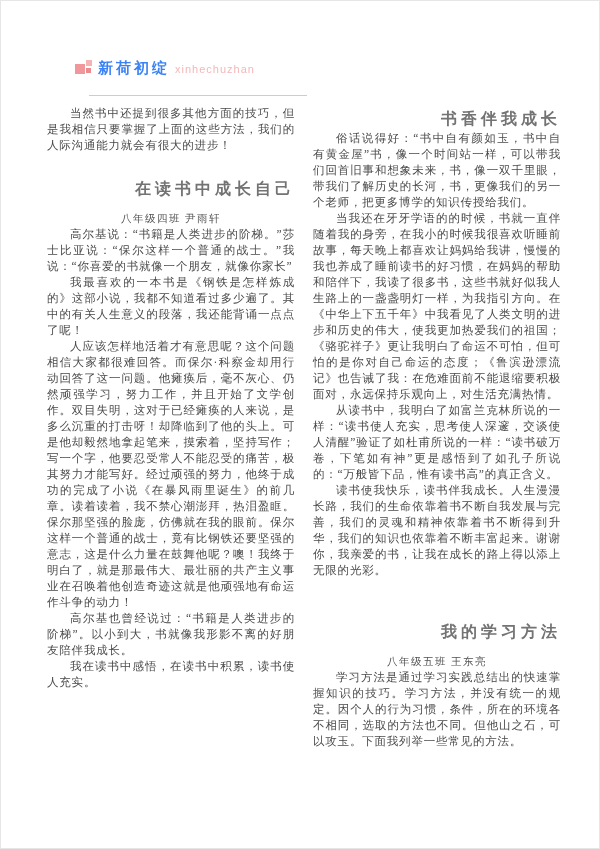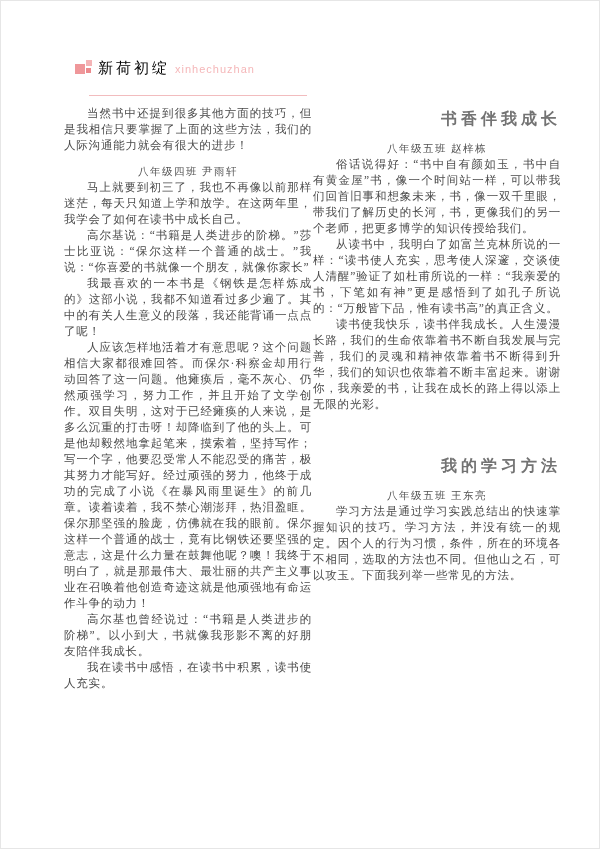--- a/index.html
+++ b/index.html
@@ -11,25 +11,25 @@
     box-sizing:border-box;
     font-family:"Liberation Serif", serif;
     overflow:hidden;
   }
   
   .header { position:absolute; left:74px; top:58px; height:26px; }
   .logo { position:relative; display:inline-block; width:18px; height:18px; vertical-align:-4px; margin-right:5px; }
   .logo .sq1 { position:absolute; left:0; top:5px; width:10px; height:10px; background:#ef979a; }
   .logo .sq2 { position:absolute; left:11px; top:1px; width:6px; height:6px; background:#f4b4b6; }
   .logo .sq3 { position:absolute; left:11px; top:9px; width:5px; height:5px; background:#ec8a8d; }
-  .brand { color:#000000; font-weight:normal; font-size:15px; letter-spacing:3px; }
+  .brand { color:#3b82f6; font-weight:bold; font-size:15px; letter-spacing:3px; }
   .brand-sub { color:#f5b7b9; font-size:11px; letter-spacing:1px; margin-left:5px; font-family:"Liberation Sans", sans-serif; }
   .header-rule { position:absolute; left:88px; top:94px; width:218px; height:1px; background:#f2bcbe; }
   
-  .col-left  { position:absolute; left:63px;  top:104px; width:248px; }
+  .col-left  { position:absolute; left:46px;  top:104px; width:248px; }
   .col-right { position:absolute; left:312px; top:96px;  width:248px; }
   .para {
     margin:0;
     font-size:11.5px;
     line-height:16px;
     letter-spacing:0.8px;
     color:#4a4a4a;
     text-align:justify;
     text-indent:2em;
   }
@@ -68,37 +68,37 @@
     <span class="logo">
       <span class="sq1"></span><span class="sq2"></span><span class="sq3"></span>
     </span><span class="brand">新荷初绽</span><span class="brand-sub">xinhechuzhan</span>
   </div>
   <div class="header-rule"></div>
 
   <div class="col-left">
     <div>
         <p class="para">当然书中还提到很多其他方面的技巧，但是我相信只要掌握了上面的这些方法，我们的人际沟通能力就会有很大的进步！</p>
       </div>
+    <h2 class="article-title mt-title-left">在读书中成长自己</h2>
     <p class="article-author mt-author">八年级四班 尹雨轩</p>
     <div class="mt-body">
-        <p class="para">马上就要到初三了，我也不再像以前那样迷茫，每天只知道上学和放学。在这两年里，我学会了如何在读书中成长自己。</p>
         <p class="para">高尔基说：“书籍是人类进步的阶梯。”莎士比亚说：“保尔这样一个普通的战士。”我说：“你喜爱的书就像一个朋友，就像你家长”</p>
         <p class="para">我最喜欢的一本书是《钢铁是怎样炼成的》这部小说，我都不知道看过多少遍了。其中的有关人生意义的段落，我还能背诵一点点了呢！</p>
         <p class="para">人应该怎样地活着才有意思呢？这个问题相信大家都很难回答。而保尔·科察金却用行动回答了这一问题。他瘫痪后，毫不灰心、仍然顽强学习，努力工作，并且开始了文学创作。双目失明，这对于已经瘫痪的人来说，是多么沉重的打击呀！却降临到了他的头上。可是他却毅然地拿起笔来，摸索着，坚持写作；写一个字，他要忍受常人不能忍受的痛苦，极其努力才能写好。经过顽强的努力，他终于成功的完成了小说《在暴风雨里诞生》的前几章。读着读着，我不禁心潮澎拜，热泪盈眶。保尔那坚强的脸庞，仿佛就在我的眼前。保尔这样一个普通的战士，竟有比钢铁还要坚强的意志，这是什么力量在鼓舞他呢？噢！我终于明白了，就是那最伟大、最壮丽的共产主义事业在召唤着他创造奇迹这就是他顽强地有命运作斗争的动力！</p>
         <p class="para">高尔基也曾经说过：“书籍是人类进步的阶梯”。以小到大，书就像我形影不离的好朋友陪伴我成长。</p>
         <p class="para">我在读书中感悟，在读书中积累，读书使人充实。</p>
       </div>
   </div>
 
   <div class="col-right">
     <h2 class="article-title mt-title-right1">书香伴我成长</h2>
-    <p class="article-author mt-author">八年级五班 赵梓栋</p>
     <div class="mt-body">
         <p class="para">俗话说得好：“书中自有颜如玉，书中自有黄金屋”书，像一个时间站一样，可以带我们回首旧事和想象未来，书，像一双千里眼，带我们了解历史的长河，书，更像我们的另一个老师，把更多博学的知识传授给我们。</p>
-        <p class="para">从读书中，我明白了如富兰克林所说的一样：“读书使人充实，思考使人深邃，交谈使人清醒”验证了如杜甫所说的一样：“我亲爱的书，下笔如有神”更是感悟到了如孔子所说的：“万般皆下品，惟有读书高”的真正含义。</p>
+        <p class="para">当我还在牙牙学语的的时候，书就一直伴随着我的身旁，在我小的时候我很喜欢听睡前故事，每天晚上都喜欢让妈妈给我讲，慢慢的我也养成了睡前读书的好习惯，在妈妈的帮助和陪伴下，我读了很多书，这些书就好似我人生路上的一盏盏明灯一样，为我指引方向。在《中华上下五千年》中我看见了人类文明的进步和历史的伟大，使我更加热爱我们的祖国；《骆驼祥子》更让我明白了命运不可怕，但可怕的是你对自己命运的态度；《鲁滨逊漂流记》也告诫了我：在危难面前不能退缩要积极面对，永远保持乐观向上，对生活充满热情。</p>
+        <p class="para">从读书中，我明白了如富兰克林所说的一样：“读书使人充实，思考使人深邃，交谈使人清醒”验证了如杜甫所说的一样：“读书破万卷，下笔如有神”更是感悟到了如孔子所说的：“万般皆下品，惟有读书高”的真正含义。</p>
         <p class="para">读书使我快乐，读书伴我成长。人生漫漫长路，我们的生命依靠着书不断自我发展与完善，我们的灵魂和精神依靠着书不断得到升华，我们的知识也依靠着不断丰富起来。谢谢你，我亲爱的书，让我在成长的路上得以添上无限的光彩。</p>
       </div>
     <h2 class="article-title mt-title-right2">我的学习方法</h2>
     <p class="article-author mt-author">八年级五班 王东亮</p>
     <div class="mt-body">
         <p class="para">学习方法是通过学习实践总结出的快速掌握知识的技巧。学习方法，并没有统一的规定。因个人的行为习惯，条件，所在的环境各不相同，选取的方法也不同。但他山之石，可以攻玉。下面我列举一些常见的方法。</p>
       </div>
   </div>
 
   <div class="page-badge">49</div>

